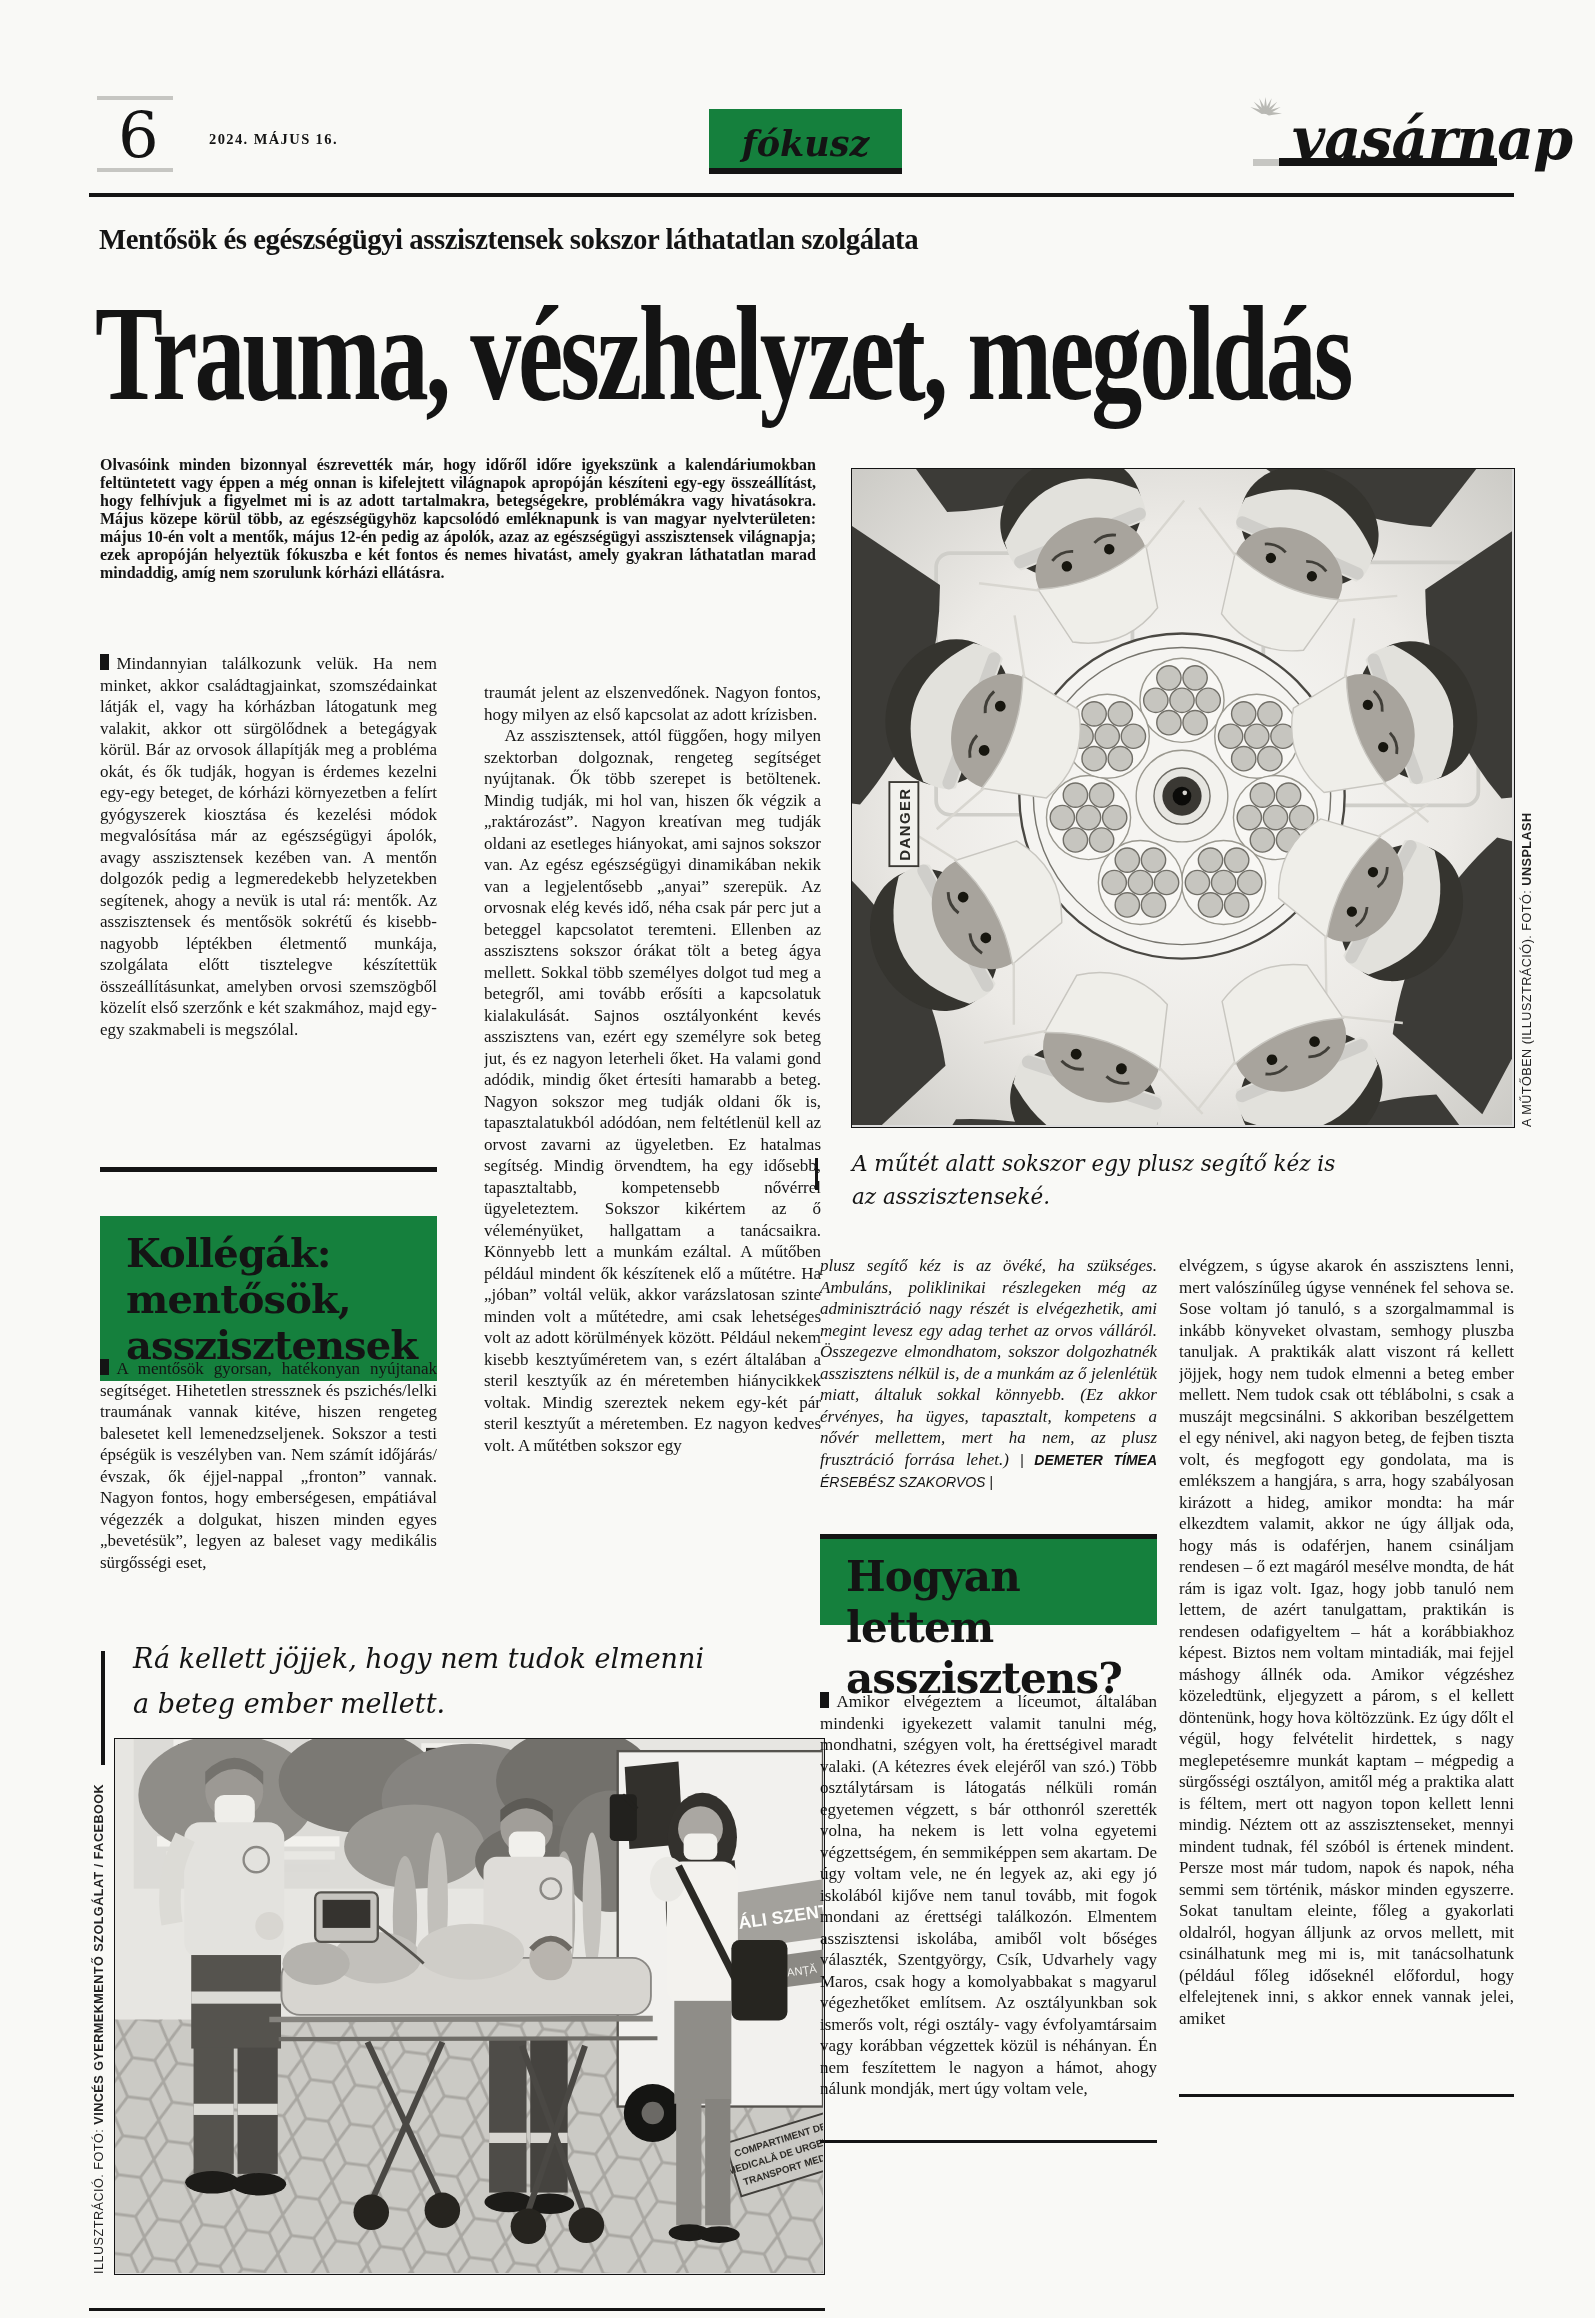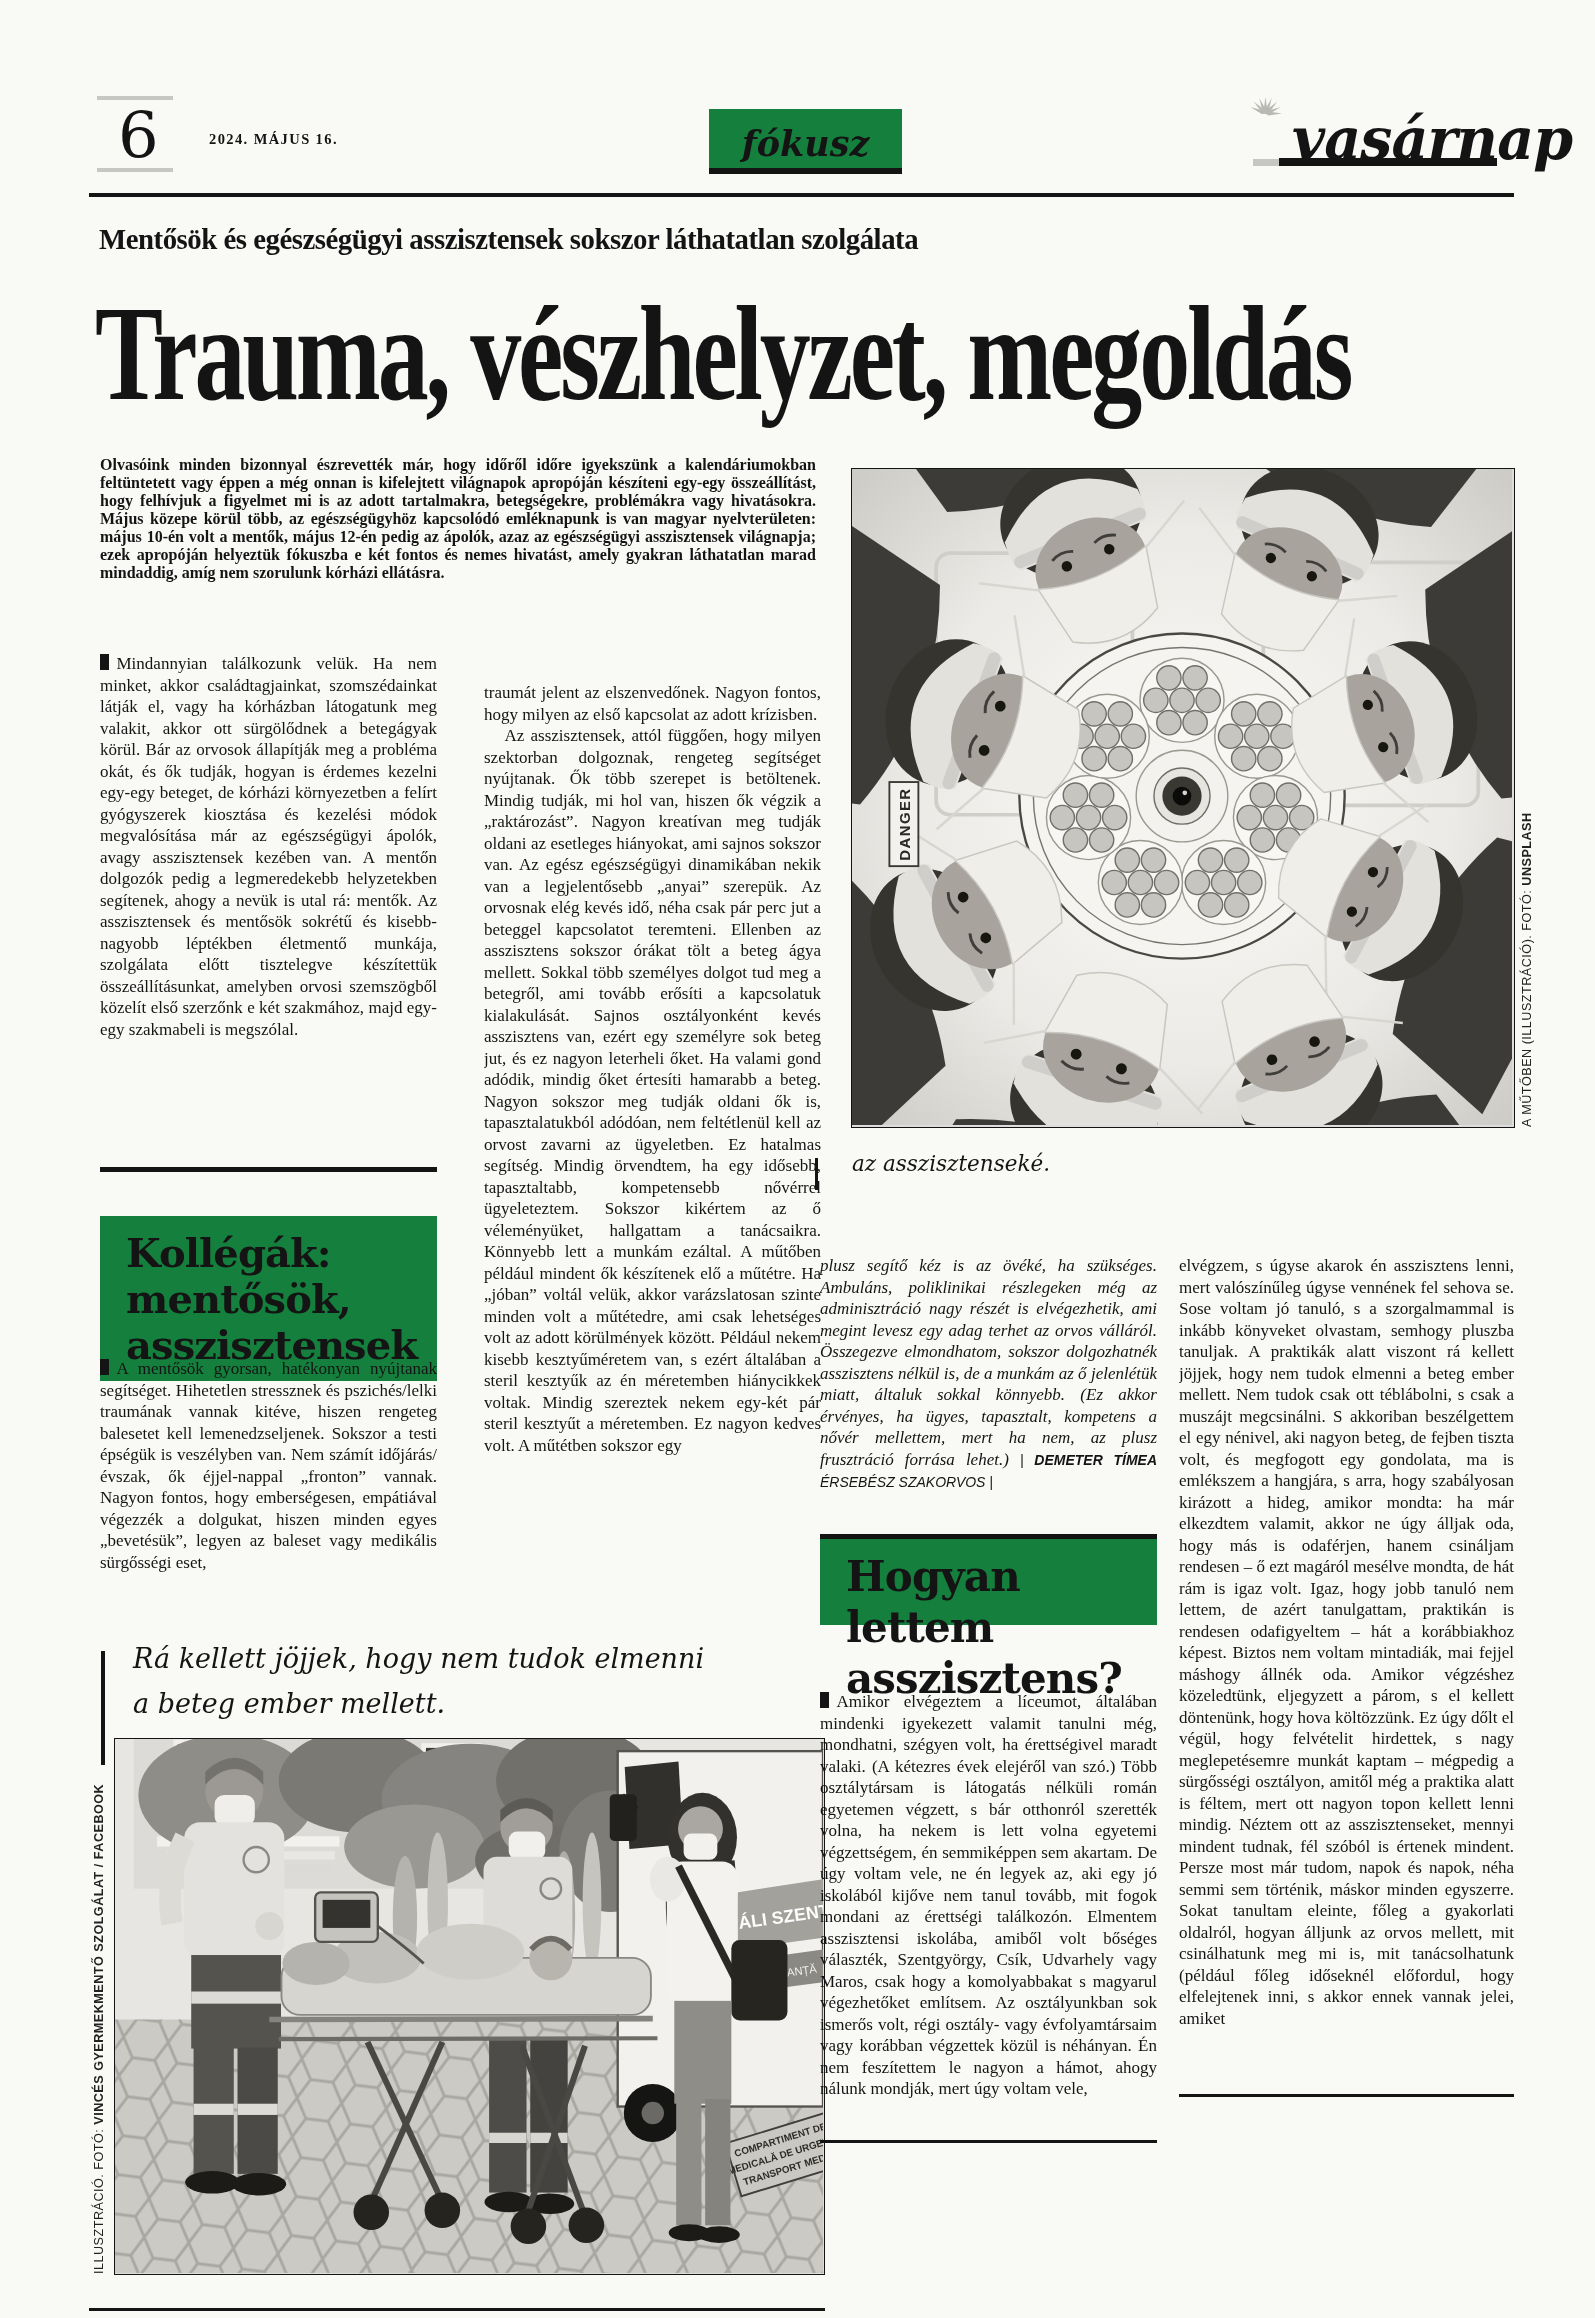--- a/index.html
+++ b/index.html
@@ -155,20 +155,21 @@
       </g>
     </svg>
   </div>
 
   <div class="abs credit" style="left:1520px;top:1127px;width:656px;">
     <span>A MŰTŐBEN (ILLUSZTRÁCIÓ). FOTÓ: </span><b>UNSPLASH</b>
   </div>
 
   <div class="abs rule" style="left:815px;top:1158px;width:3.3px;height:32px;"></div>
   <div class="abs caption" style="left:852px;top:1147px;width:664px;">
+    <div>A műtét alatt sokszor egy plusz segítő kéz is</div>
     <div>az asszisztenseké.</div>
   </div>
 
   <div class="abs bodycol" style="left:100px;top:653px;width:337px;height:509px;">
     <p><span class="pmark"></span><span>Mindannyian találkozunk velük. Ha nem minket, akkor családtagjainkat, szomszédainkat látják el, vagy ha kórházban látogatunk meg valakit, akkor ott sürgölődnek a betegágyak körül. Bár az orvosok állapítják meg a probléma okát, és ők tudják, hogyan is érdemes kezelni egy-egy beteget, de kórházi környezetben a felírt gyógyszerek kiosztása és kezelési módok megvalósítása már az egészségügyi ápolók, avagy asszisztensek kezében van. A mentőn dolgozók pedig a legmeredekebb helyzetekben segítenek, ahogy a nevük is utal rá: mentők. Az asszisztensek és mentősök sokrétű és kisebb-nagyobb léptékben életmentő munkája, szolgálata előtt tisztelegve készítettük összeállításunkat, amelyben orvosi szemszögből közelít első szerzőnk e két szakmához, majd egy-egy szakmabeli is megszólal.</span></p>
   </div>
 
   <div class="abs rule" style="left:100px;top:1167px;width:337px;height:4.7px;"></div>
   <div class="abs graybox subhead sub1" style="left:100px;top:1172px;width:337px;height:165px;box-sizing:border-box;margin-top:44px;">
     <div>Kollégák:</div>

